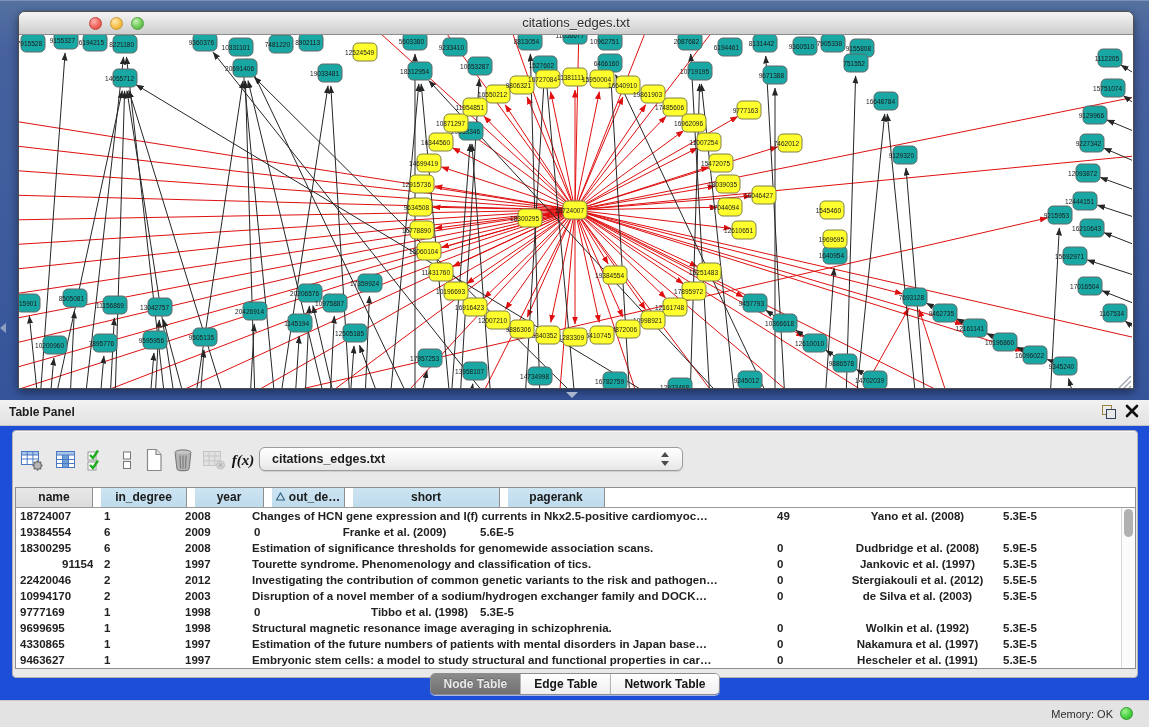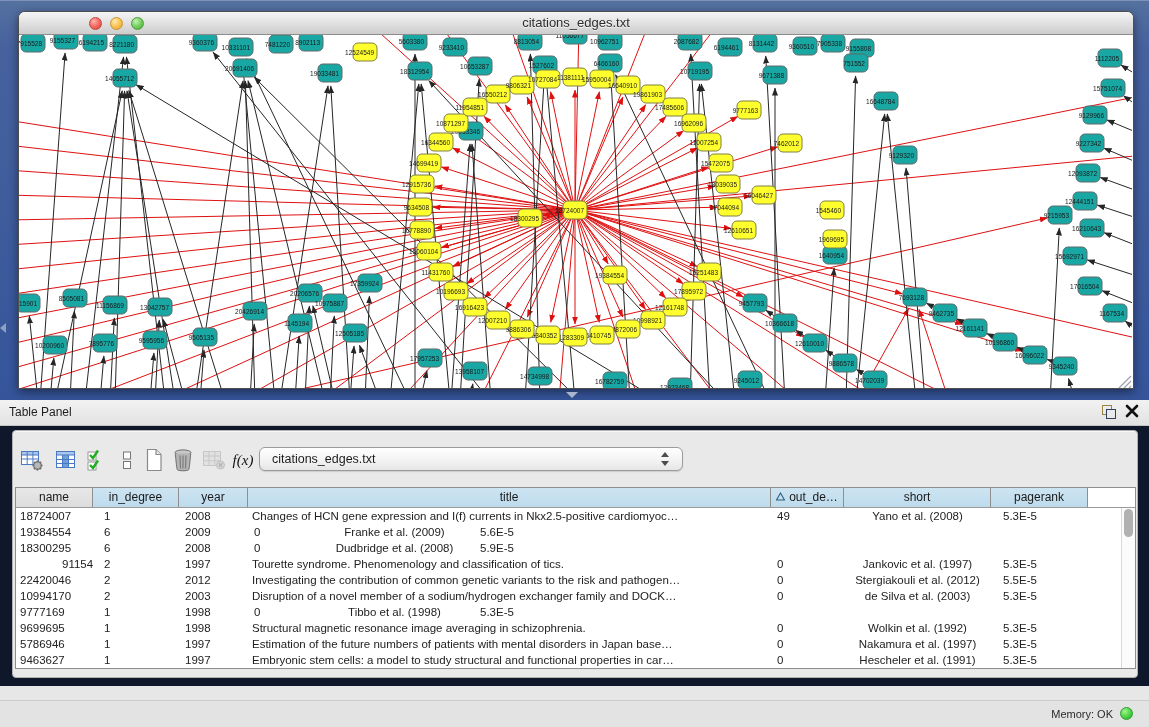--- a/index.html
+++ b/index.html
@@ -26,21 +26,21 @@
   .canvas{position:absolute;left:0;top:23px;width:1114px;height:353px;background:#ffffff;overflow:hidden;}
   .canvas svg{display:block;}
   .split-handle{position:absolute;left:566px;top:391px;width:0;height:0;
                 border-left:6px solid transparent;border-right:6px solid transparent;
                 border-top:6px solid #a9b6cd;}
   .edge-tab{position:absolute;left:0;top:322px;width:0;height:0;
             border-top:5px solid transparent;border-bottom:5px solid transparent;
             border-right:6px solid #8ea0c2;}
 
   
-  .table-panel{position:absolute;left:0;top:400px;width:1149px;height:286px;background:#0f172a;}
+  .table-panel{position:absolute;left:0;top:400px;width:1149px;height:327px;background:#1d4ed8;font-weight:bold;}
   .panel-header{position:absolute;left:0;top:0;width:100%;height:25px;
                 background:linear-gradient(180deg,#f2f2f2,#e2e2e2);
                 border-bottom:1px solid #c3c3c3;}
   .panel-title{position:absolute;left:9px;top:5px;font-size:12px;color:#1e1e1e;}
   .float-icon{position:absolute;right:33px;top:5px;width:14px;height:14px;}
   .float-icon .sq1{position:absolute;left:0;top:0;width:8px;height:8px;border:1.5px solid #9c8342;}
   .float-icon .sq2{position:absolute;right:0;bottom:0;width:8px;height:8px;border:1.5px solid #30405c;background:#e9e9e9;}
   .close-icon{position:absolute;right:10px;top:4px;width:14px;height:14px;}
 
   .content-box{position:absolute;left:12px;top:30px;width:1124px;height:246px;
@@ -50,21 +50,21 @@
   .tbtn{position:absolute;top:16px;width:26px;height:26px;display:flex;align-items:center;justify-content:center;}
   .fx{font-family:"Liberation Serif","DejaVu Serif",serif;font-style:italic;font-size:15px;color:#111;}
   .combo{position:absolute;left:246px;top:16px;width:422px;height:22px;border:1px solid #9b9b9b;border-radius:6px;
          background:linear-gradient(180deg,#ffffff,#f2f2f2 60%,#e6e6e6);box-shadow:0 1px 1px rgba(0,0,0,.12);}
   .combo .val{position:absolute;left:12px;top:4px;font-size:12.5px;color:#1c1c1c;}
   .combo .steppers{position:absolute;right:13px;top:3px;width:9px;height:16px;}
   .combo .steppers .up{position:absolute;left:1px;top:1px;width:0;height:0;border-left:4px solid transparent;border-right:4px solid transparent;border-bottom:5px solid #4c4c4c;}
   .combo .steppers .dn{position:absolute;left:1px;bottom:1px;width:0;height:0;border-left:4px solid transparent;border-right:4px solid transparent;border-top:5px solid #4c4c4c;}
 
   .tablewrap{position:absolute;left:2px;top:56px;width:1119px;height:180px;background:#fff;border:1px solid #8e8e8e;}
-  .thead{position:absolute;left:0;top:0;height:19px;width:100%;border-bottom:1px solid #9a9a9a;display:flex;}
+  .thead{position:absolute;left:0;top:0;height:19px;width:100%;border-bottom:1px solid #9a9a9a;display:flex;gap:8px;}
   .th{box-sizing:border-box;height:19px;line-height:19px;text-align:center;font-size:12px;color:#1a1a1a;
       background:linear-gradient(180deg,#cde4f2,#bedbec);border-right:1px solid #8f8f8f;overflow:hidden;white-space:nowrap;}
   .th.gray{background:linear-gradient(180deg,#e8e8e8,#dcdcdc);}
   .th .sorttri{display:inline-block;margin-right:4px;}
   .tbody{position:absolute;left:0;top:20px;width:100%;}
   .tr{display:flex;height:16px;line-height:16px;}
   .td{box-sizing:border-box;font-size:11.5px;color:#222;overflow:hidden;white-space:nowrap;}
   .td.c0{padding-left:4px;}.td.c1{padding-left:11px;}.td.c2{padding-left:6px;}
   .td.c3{padding-left:4px;}.td.c4{padding-left:6px;}.td.c5{text-align:center;}.td.c6{padding-left:12px;}
   .vscroll{position:absolute;right:0;top:20px;bottom:0;width:13px;background:#fbfbfb;border-left:1px solid #d9d9d9;}
@@ -855,21 +855,20 @@
             <span class="dn"></span>
           </span>
       </div>
     </div>
 
     <div class="tablewrap">
       <div class="thead" id="thead">
           <div class="th gray" style="width: 77px;">name</div>
           <div class="th" style="width: 86px;">in_degree</div>
           <div class="th" style="width: 69px;">year</div>
-          <div class="th" style="width: 523px;">title</div>
           <div class="th" style="width: 73px;"><span class="sorttri"><svg width="9" height="9" viewBox="0 0 9 9">
                 <polygon points="4.5,1 8.5,8 0.5,8" fill="none" stroke="#2b5f7e" stroke-width="1.1"></polygon>
               </svg></span>out_de…</div>
           <div class="th" style="width: 147px;">short</div>
           <div class="th" style="width: 97px;">pagerank</div>
         </div>
       <div class="tbody" id="tbody">
           <div class="tr">
             <div class="td c0" style="width: 77px;">18724007</div>
             <div class="td c1" style="width: 86px;">1</div>
@@ -884,20 +883,21 @@
             <div class="td c1" style="width: 86px;">6</div>
             <div class="td c2" style="width: 69px;">2009</div>
             <div class="td c4" style="width: 73px;">0</div>
             <div class="td c5" style="width: 147px;">Franke et al. (2009)</div>
             <div class="td c6" style="width: 97px;">5.6E-5</div>
           </div>
           <div class="tr">
             <div class="td c0" style="width: 77px;">18300295</div>
             <div class="td c1" style="width: 86px;">6</div>
             <div class="td c2" style="width: 69px;">2008</div>
+            <div class="td c3" style="width: 523px;">Estimation of significance thresholds for genomewide association scans.</div>
             <div class="td c4" style="width: 73px;">0</div>
             <div class="td c5" style="width: 147px;">Dudbridge et al. (2008)</div>
             <div class="td c6" style="width: 97px;">5.9E-5</div>
           </div>
           <div class="tr">
             <div class="td c0" style="width: 77px; padding-left: 46px;">9115460</div>
             <div class="td c1" style="width: 86px;">2</div>
             <div class="td c2" style="width: 69px;">1997</div>
             <div class="td c3" style="width: 523px;">Tourette syndrome. Phenomenology and classification of tics.</div>
             <div class="td c4" style="width: 73px;">0</div>
@@ -920,34 +920,34 @@
             <div class="td c3" style="width: 523px;">Disruption of a novel member of a sodium/hydrogen exchanger family and DOCK…</div>
             <div class="td c4" style="width: 73px;">0</div>
             <div class="td c5" style="width: 147px;">de Silva et al. (2003)</div>
             <div class="td c6" style="width: 97px;">5.3E-5</div>
           </div>
           <div class="tr">
             <div class="td c0" style="width: 77px;">9777169</div>
             <div class="td c1" style="width: 86px;">1</div>
             <div class="td c2" style="width: 69px;">1998</div>
             <div class="td c4" style="width: 73px;">0</div>
-            <div class="td c5" style="width: 147px;">Tibbo et al. (1998)</div>
+            <div class="td c5" style="width: 147px; text-align: right;">Tibbo et al. (1998)</div>
             <div class="td c6" style="width: 97px;">5.3E-5</div>
           </div>
           <div class="tr">
             <div class="td c0" style="width: 77px;">9699695</div>
             <div class="td c1" style="width: 86px;">1</div>
             <div class="td c2" style="width: 69px;">1998</div>
             <div class="td c3" style="width: 523px;">Structural magnetic resonance image averaging in schizophrenia.</div>
             <div class="td c4" style="width: 73px;">0</div>
             <div class="td c5" style="width: 147px;">Wolkin et al. (1992)</div>
             <div class="td c6" style="width: 97px;">5.3E-5</div>
           </div>
           <div class="tr">
-            <div class="td c0" style="width: 77px;">5786946</div>
+            <div class="td c0" style="width: 77px;">4330865</div>
             <div class="td c1" style="width: 86px;">1</div>
             <div class="td c2" style="width: 69px;">1997</div>
             <div class="td c3" style="width: 523px;">Estimation of the future numbers of patients with mental disorders in Japan base…</div>
             <div class="td c4" style="width: 73px;">0</div>
             <div class="td c5" style="width: 147px;">Nakamura et al. (1997)</div>
             <div class="td c6" style="width: 97px;">5.3E-5</div>
           </div>
           <div class="tr">
             <div class="td c0" style="width: 77px;">9463627</div>
             <div class="td c1" style="width: 86px;">1</div>
@@ -957,18 +957,23 @@
             <div class="td c5" style="width: 147px;">Hescheler et al. (1991)</div>
             <div class="td c6" style="width: 97px;">5.3E-5</div>
           </div>
         </div>
       <div class="vscroll">
           <div class="vthumb"></div>
         </div>
     </div>
   </div>
 
+  <div class="tabs" id="tabs">
+      <div class="tab sel">Node Table</div>
+      <div class="tab">Edge Table</div>
+      <div class="tab">Network Table</div>
+    </div>
 </div>
 
 <div class="statusbar">
   <span class="mem-label">Memory: OK</span>
   <span class="mem-dot"></span>
 </div>
 
 </body></html>

